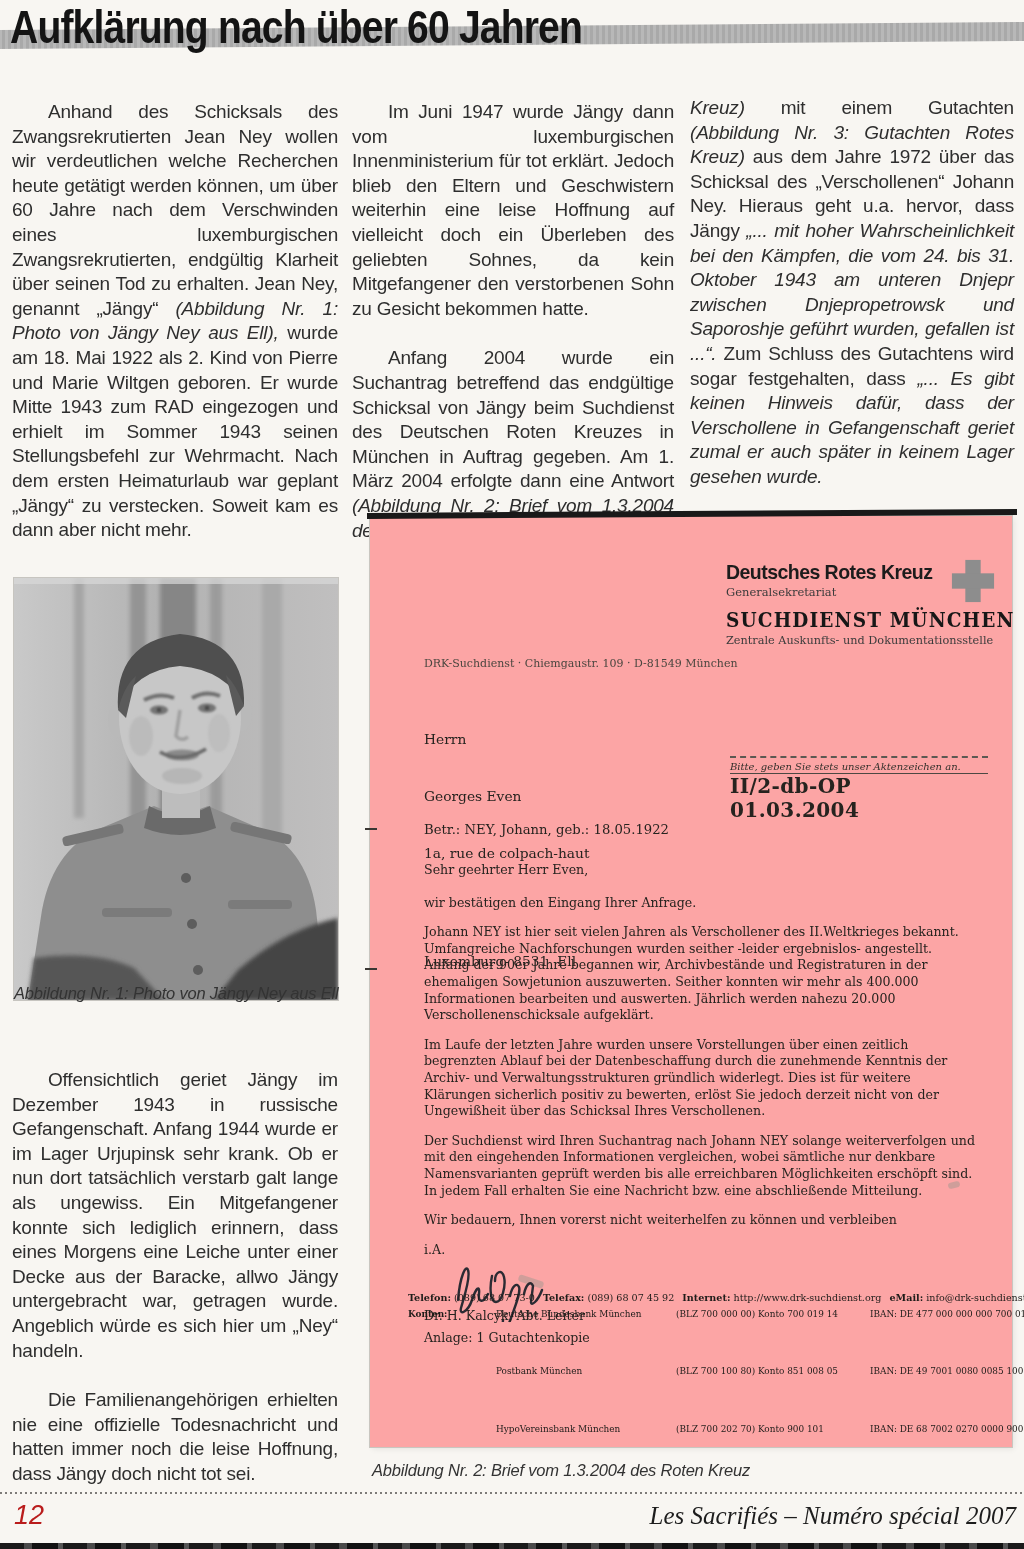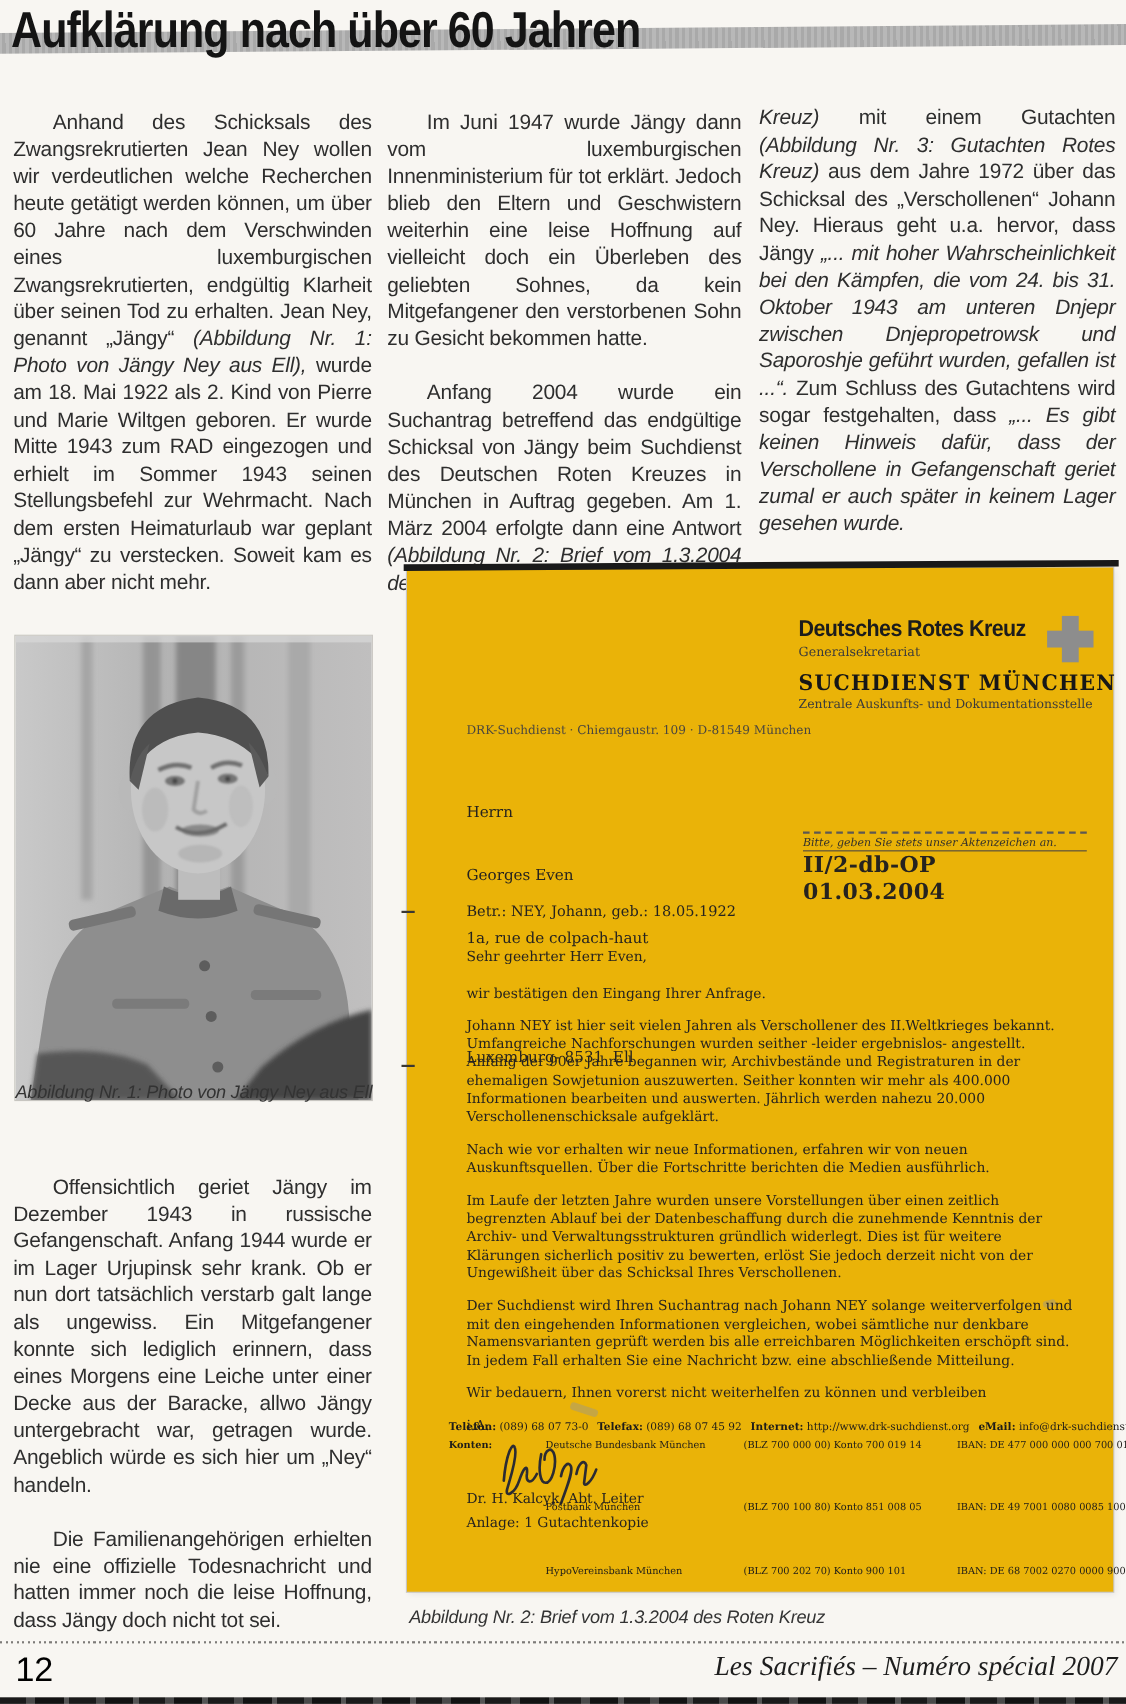--- a/index.html
+++ b/index.html
@@ -36,21 +36,21 @@
   .photo { position:absolute; left:14px; top:578px; width:324px; height:422px;
            outline:1px solid #c7c5c0; }
   .photo svg { display:block; width:100%; height:100%; }
   .caption { position:absolute; font-style:italic; font-size:16.5px; color:#333;
              letter-spacing:-0.2px; }
   .caption1 { left:14px; top:984px; width:330px; }
   .caption2 { left:372px; top:1461px; width:640px; }
   
   .letter {
     position:absolute; left:370px; top:516px; width:642px; height:931px;
-    background:#eab308; box-shadow:0 0 0 1px #c9c6c0, 2px 2px 6px rgba(0,0,0,.08);
+    background:#fca5a5; box-shadow:0 0 0 1px #c9c6c0, 2px 2px 6px rgba(0,0,0,.08);
     font-family:"DejaVu Serif", serif; color:#26231f;
   }
   .letter-topedge { position:absolute; left:-3px; top:-5px; width:650px; height:6px;
                     background:#191919; transform:rotate(-0.35deg); }
   .letterhead { position:absolute; left:356px; top:44px; width:270px; }
   .lh-row { display:flex; align-items:flex-start; }
   .drk-brand { font-family:"Liberation Sans",sans-serif; font-weight:700;
                font-size:21px; letter-spacing:-0.6px; color:#1c1c1c; white-space:nowrap;
                transform:scaleX(.93); transform-origin:left top; }
   .drk-sub  { font-size:11.5px; color:#3b3b3b; margin-top:1px; }
@@ -85,21 +85,21 @@
             column-gap:6px; row-gap:2px; font-size:8.9px; line-height:11.5px;
             white-space:nowrap;gap:46px; }
   .fold { position:absolute; width:12px; height:2px; background:#3a3733; left:-5px; }
   .fold1 { top:312px; } .fold2 { top:452px; }
   .smudge { position:absolute; background:#9a968e; opacity:.45; border-radius:3px; }
   .smudge1 { width:26px; height:7px; left:148px; top:762px; transform:rotate(18deg); }
   .smudge2 { width:12px; height:6px; right:52px; top:666px; transform:rotate(-14deg); }
   
   .footer-rule { position:absolute; left:0; top:1492px; width:1024px; height:2px;
                  background:repeating-linear-gradient(90deg,#7d7b78 0 2px,transparent 2px 5px); }
-  .page-number { position:absolute; left:14px; top:1500px; font-size:31px; color:#000000; }
+  .page-number { position:absolute; left:14px; top:1500px; font-size:27px; color:#b91c1c;font-style:italic; }
   .issue { position:absolute; right:8px; top:1502px; font-family:"Liberation Serif",serif;
            font-style:italic; font-size:25px; color:#1d1d1d; }
   .bottom-strip { position:absolute; left:0; bottom:0; width:1024px; height:6px;
                   background:repeating-linear-gradient(90deg,#1a1a1a 0 24px,#4a4a4a 24px 32px,#121212 32px 58px,#555 58px 63px); }
 </style>
 </head>
 <body>
 
 <div class="page">
 
@@ -223,21 +223,20 @@
       <div class="ref-note">Bitte, geben Sie stets unser Aktenzeichen an.</div>
       <div class="ref-code">II/2-db-OP  01.03.2004</div>
     </div>
 
     <div class="subject">Betr.: NEY, Johann, geb.: 18.05.1922</div>
 
     <div class="letter-body">
       <p style="margin-bottom:16px">Sehr geehrter Herr Even,</p>
       <p>wir bestätigen den Eingang Ihrer Anfrage.</p>
       <p>Johann NEY ist hier seit vielen Jahren als Verschollener des II.Weltkrieges bekannt. Umfangreiche Nachforschungen wurden seither -leider ergebnislos- angestellt. Anfang der 90er Jahre begannen wir, Archivbestände und Registraturen in der ehemaligen Sowjetunion auszuwerten. Seither konnten wir mehr als 400.000 Informationen bearbeiten und auswerten. Jährlich werden nahezu 20.000 Verschollenenschicksale aufgeklärt.</p>
-      <p>Nach wie vor erhalten wir neue Informationen, erfahren wir von neuen Auskunftsquellen. Über die Fortschritte berichten die Medien ausführlich.</p>
       <p>Im Laufe der letzten Jahre wurden unsere Vorstellungen über einen zeitlich begrenzten Ablauf bei der Datenbeschaffung durch die zunehmende Kenntnis der Archiv- und Verwaltungsstrukturen gründlich widerlegt. Dies ist für weitere Klärungen sicherlich positiv zu bewerten, erlöst Sie jedoch derzeit nicht von der Ungewißheit über das Schicksal Ihres Verschollenen.</p>
       <p>Der Suchdienst wird Ihren Suchantrag nach Johann NEY solange weiterverfolgen und mit den eingehenden Informationen vergleichen, wobei sämtliche nur denkbare Namensvarianten geprüft werden bis alle erreichbaren Möglichkeiten erschöpft sind. In jedem Fall erhalten Sie eine Nachricht bzw. eine abschließende Mitteilung.</p>
       <p>Wir bedauern, Ihnen vorerst nicht weiterhelfen zu können und verbleiben</p>
       <div class="sig-area">
         <div>i.A.</div>
         <svg class="sig-svg" viewBox="0 0 96 66" aria-hidden="true">
           <path d="M8,44 C10,20 16,8 18,14 C21,22 13,44 11,52 C9,60 18,56 22,44 C26,32 30,28 29,38 C28,46 33,48 38,38
                    M42,20 C39,34 41,46 46,46 C52,46 56,30 54,21 C52,12 45,16 45,25
                    M60,40 C62,30 67,26 69,31 C71,36 66,48 61,62 C57,74 52,72 53,64
                    M74,38 C76,28 81,24 83,30 L81,46 C81,51 88,45 92,34" stroke="#2b2b33" stroke-width="2.4" fill="none" stroke-linecap="round"></path>

